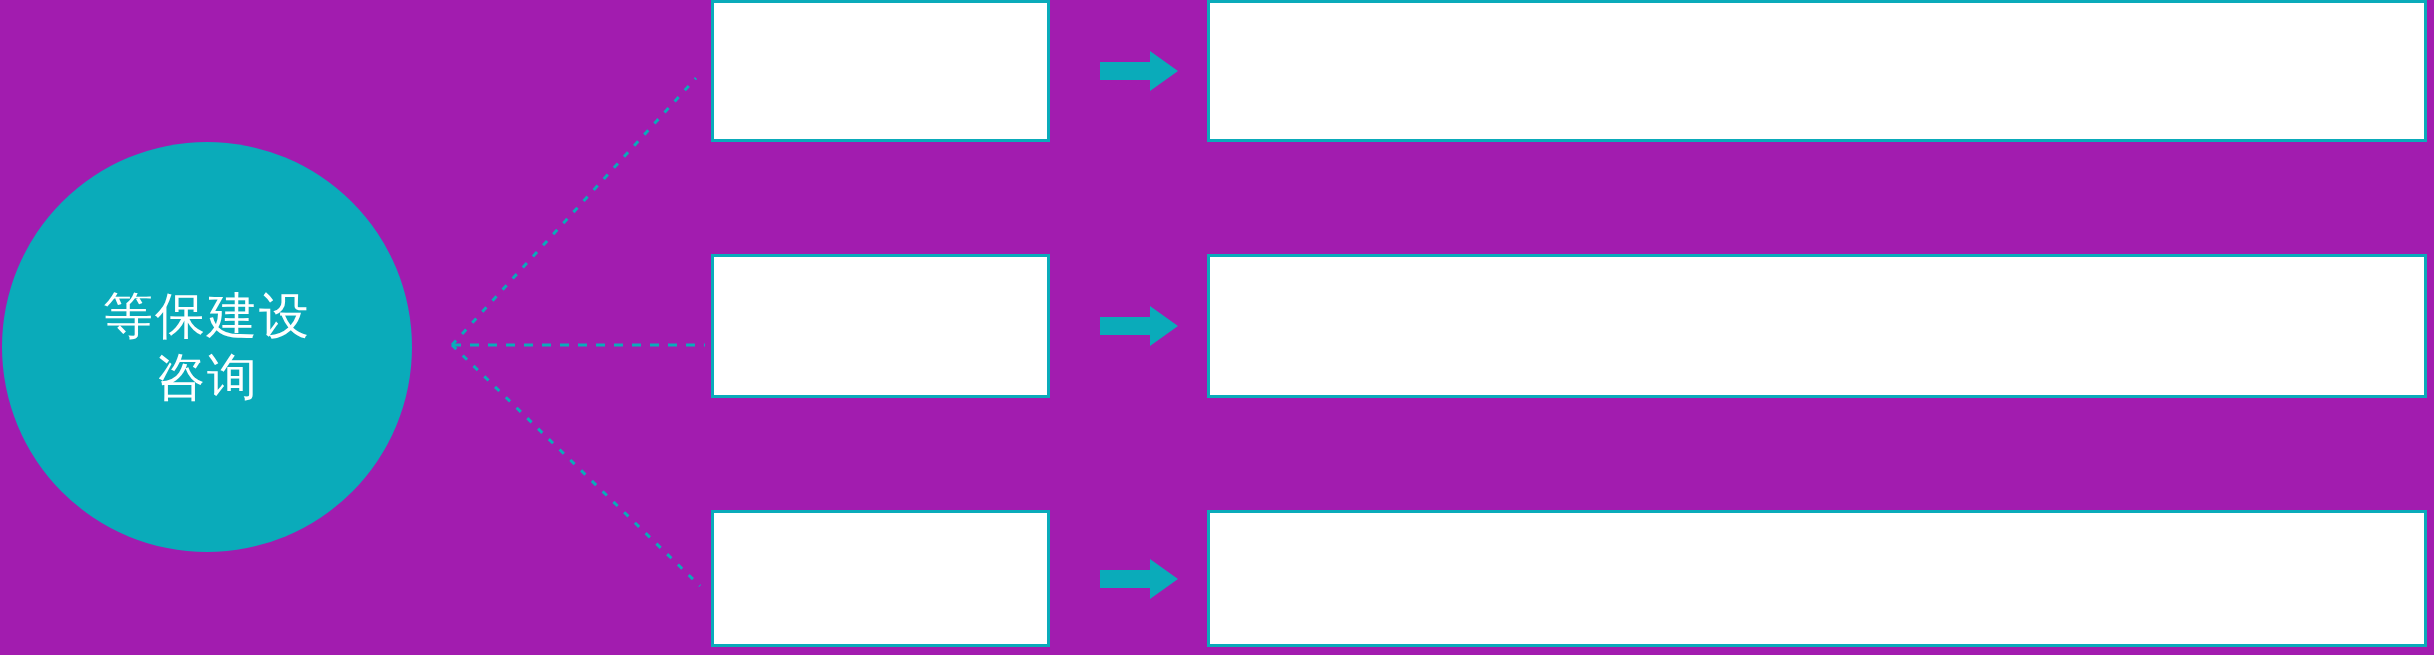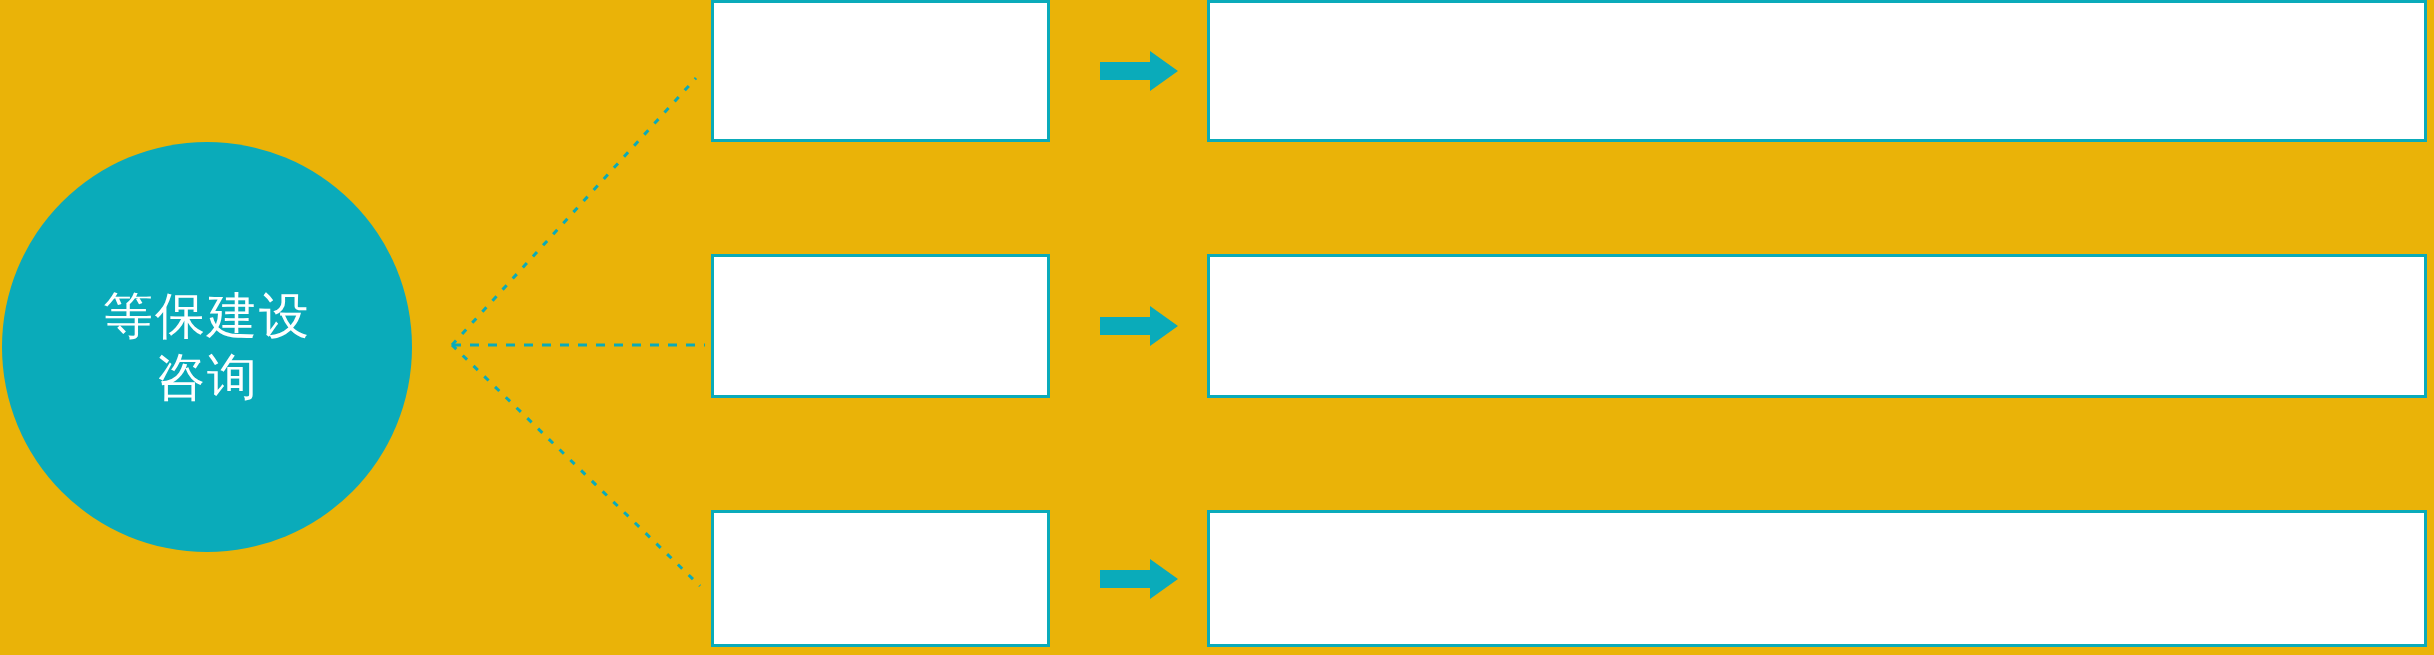--- a/index.html
+++ b/index.html
@@ -9,21 +9,21 @@
     background: #ffffff;
   }
   body {
     font-family: "Liberation Sans", "DejaVu Sans", sans-serif;
   }
 
   #diagram-canvas {
     position: relative;
     width: 2434px;
     height: 655px;
-    background: #eab308;
+    background: #a21caf;
     overflow: hidden;
   }
 
   
   .hub-circle {
     position: absolute;
     left: 2px;
     top: 142px;
     width: 410px;
     height: 410px;

